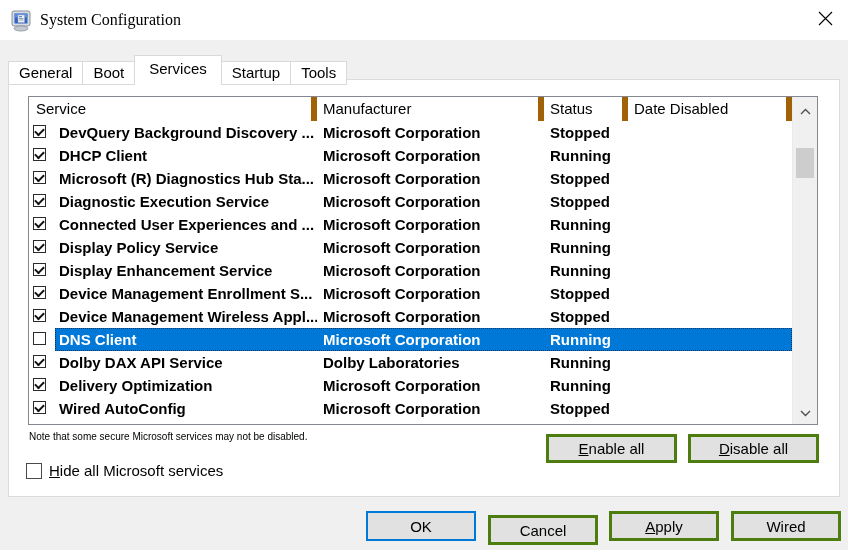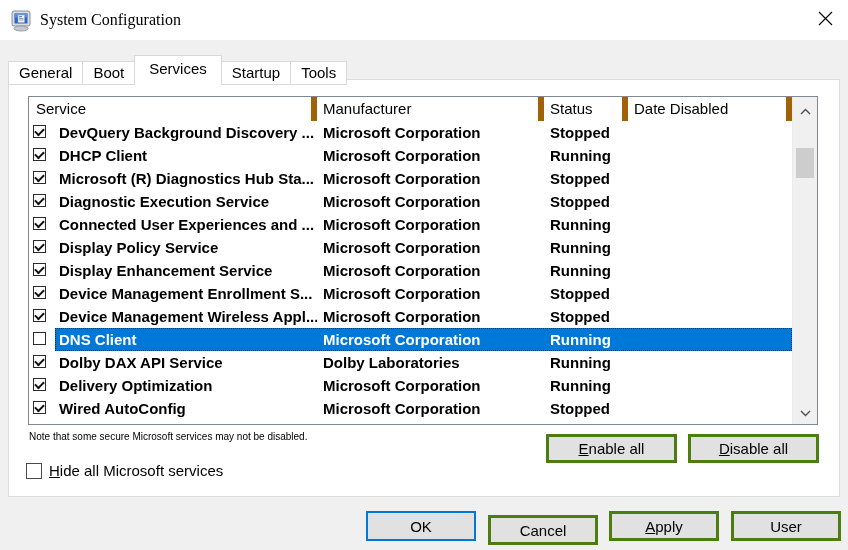--- a/index.html
+++ b/index.html
@@ -268,15 +268,15 @@
 
     <div class="hide-row">
       <span class="hide-cb"></span>
       <span class="hide-label"><span class="mn">H</span><span>ide all Microsoft services</span></span>
     </div>
   </div>
 
   <button class="btn ok-btn">OK</button>
   <button class="btn cancel-btn">Cancel</button>
   <button class="btn apply-btn"><span class="mn">A</span><span>pply</span></button>
-  <button class="btn help-btn">User</button>
+  <button class="btn help-btn">Wired</button>
 
 </div>
 
 </body></html>

